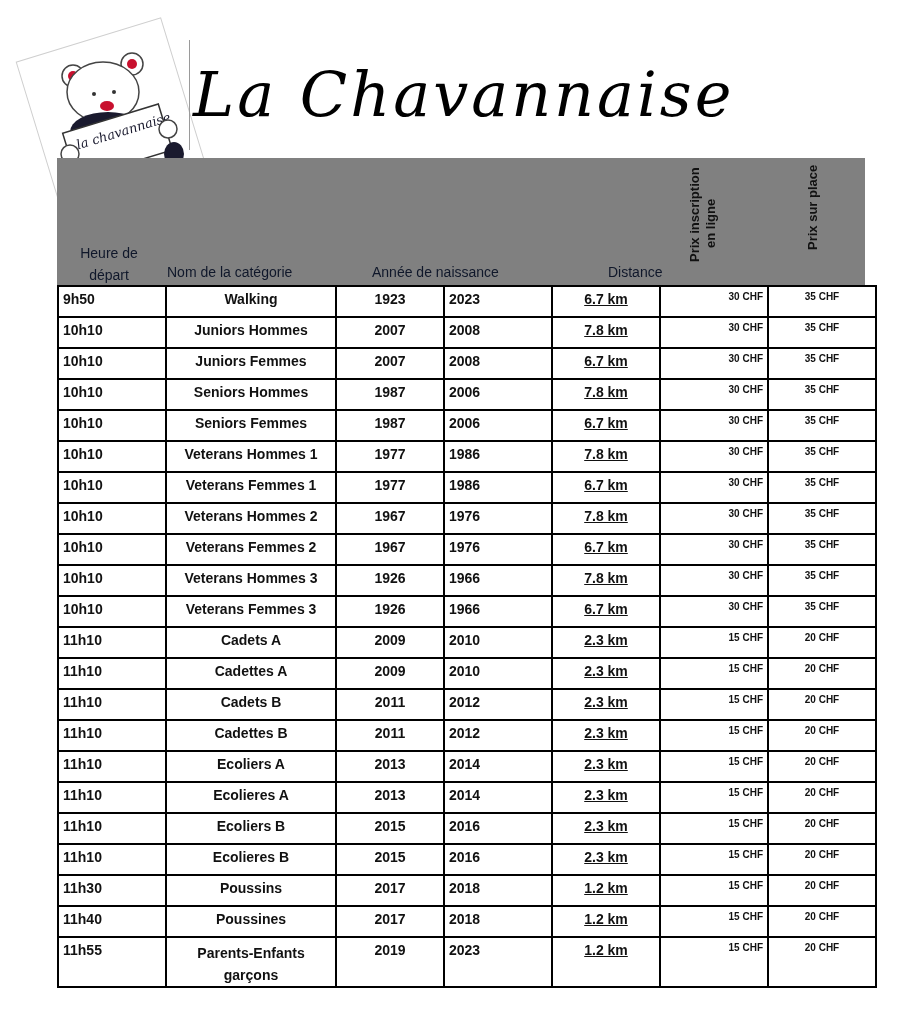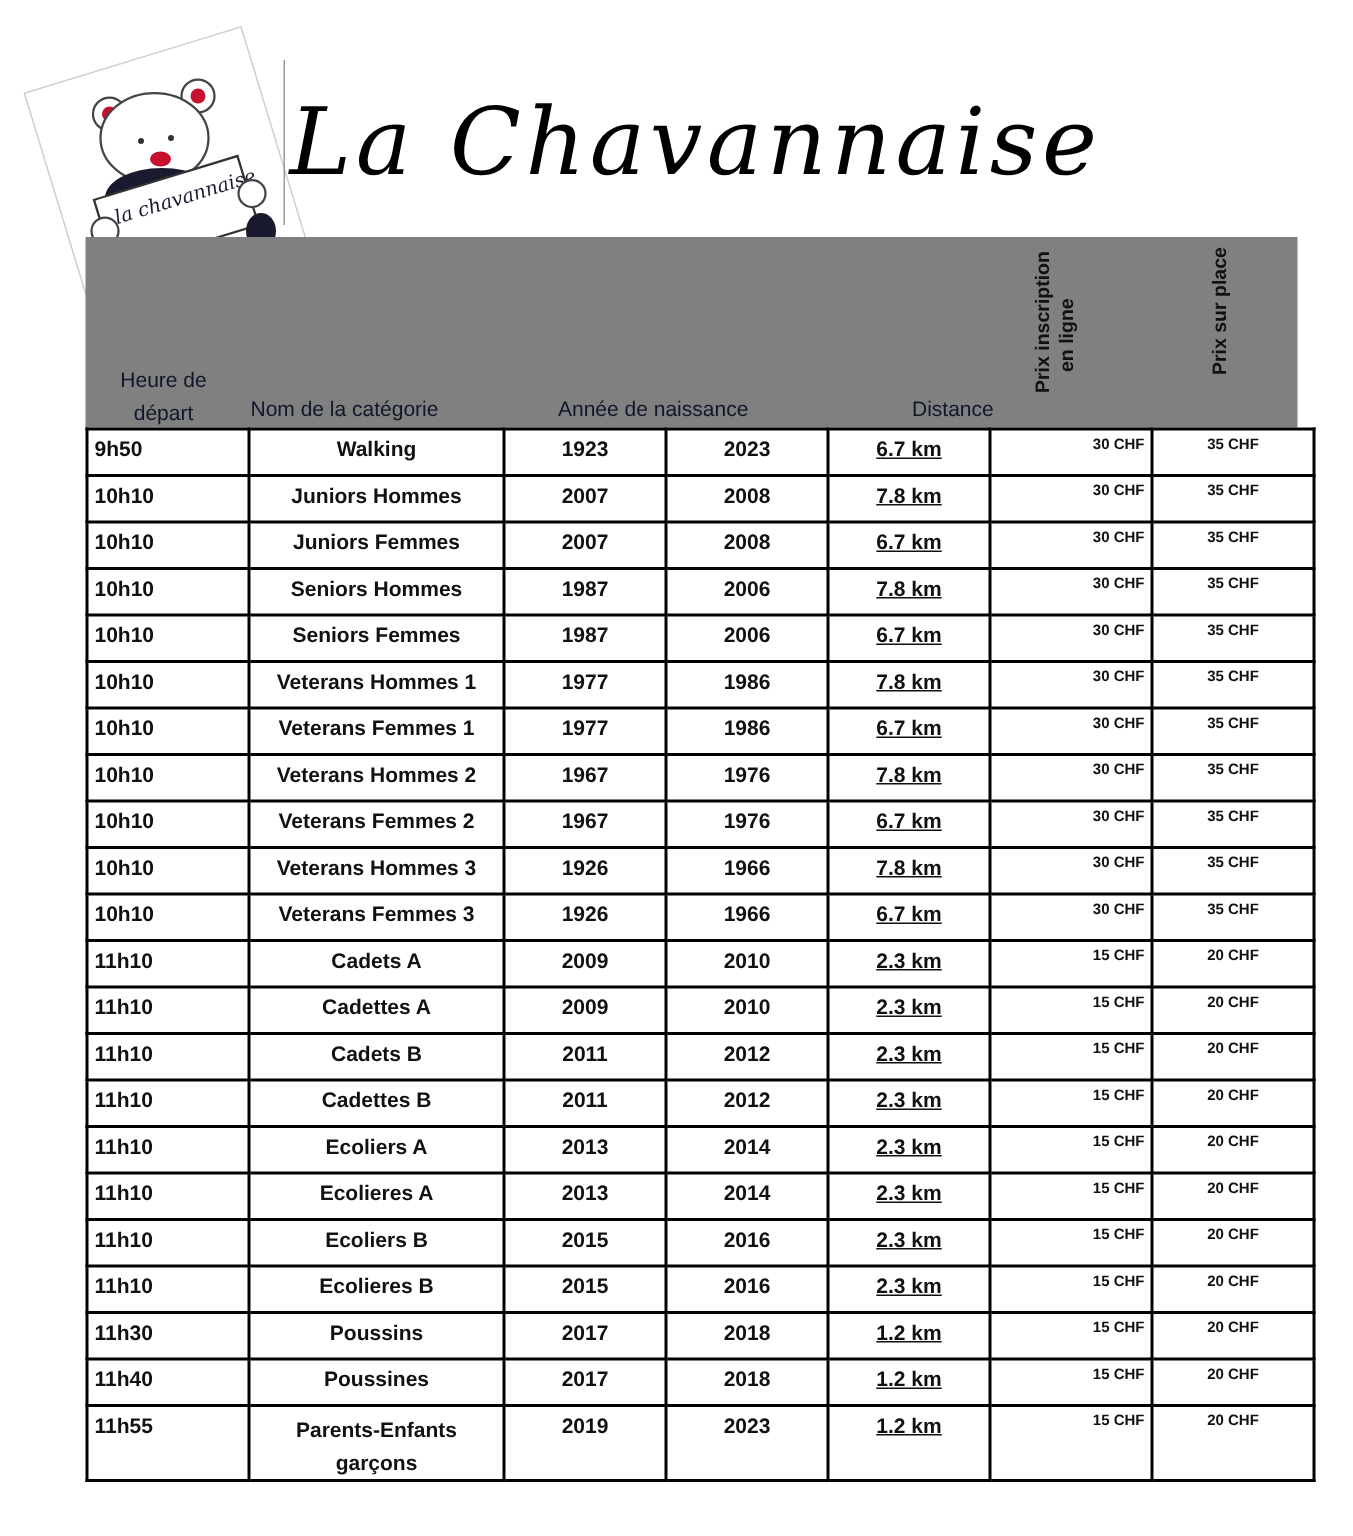--- a/index.html
+++ b/index.html
@@ -27,21 +27,21 @@
              transform: rotate(-90deg); transform-origin: left top; white-space: nowrap; line-height: 16px; }
     .h-online { left: 630px; top: 104px; }
     .h-place { left: 748px; top: 92px; }
 
     table.grid { position: absolute; left: 57px; top: 285px; border-collapse: collapse; table-layout: fixed; }
     table.grid td { border: 2px solid #000; height: 25px; padding: 0 4px; font-weight: bold; font-size: 14px;
                     vertical-align: top; padding-top: 4px; background: #fff; }
     td.c-time { width: 98px; text-align: left; }
     td.c-name { width: 160px; text-align: center; margin-left: 28px; }
     td.c-y1 { width: 98px; text-align: center; }
-    td.c-y2 { width: 98px; text-align: center; }
+    td.c-y2 { width: 98px; }
     td.c-dist { width: 98px; text-align: center; text-decoration: underline; }
     td.c-p1 { width: 98px; text-align: right; font-size: 10px !important; padding-top: 5px; }
     td.c-p2 { width: 98px; text-align: center; font-size: 10px !important; padding-top: 5px; }
     tr.tall td { height: 44px; }
     .name-line { display: block; line-height: 22px; }
   </style>
 </head>
 <body>
 
 <div class="logo">

